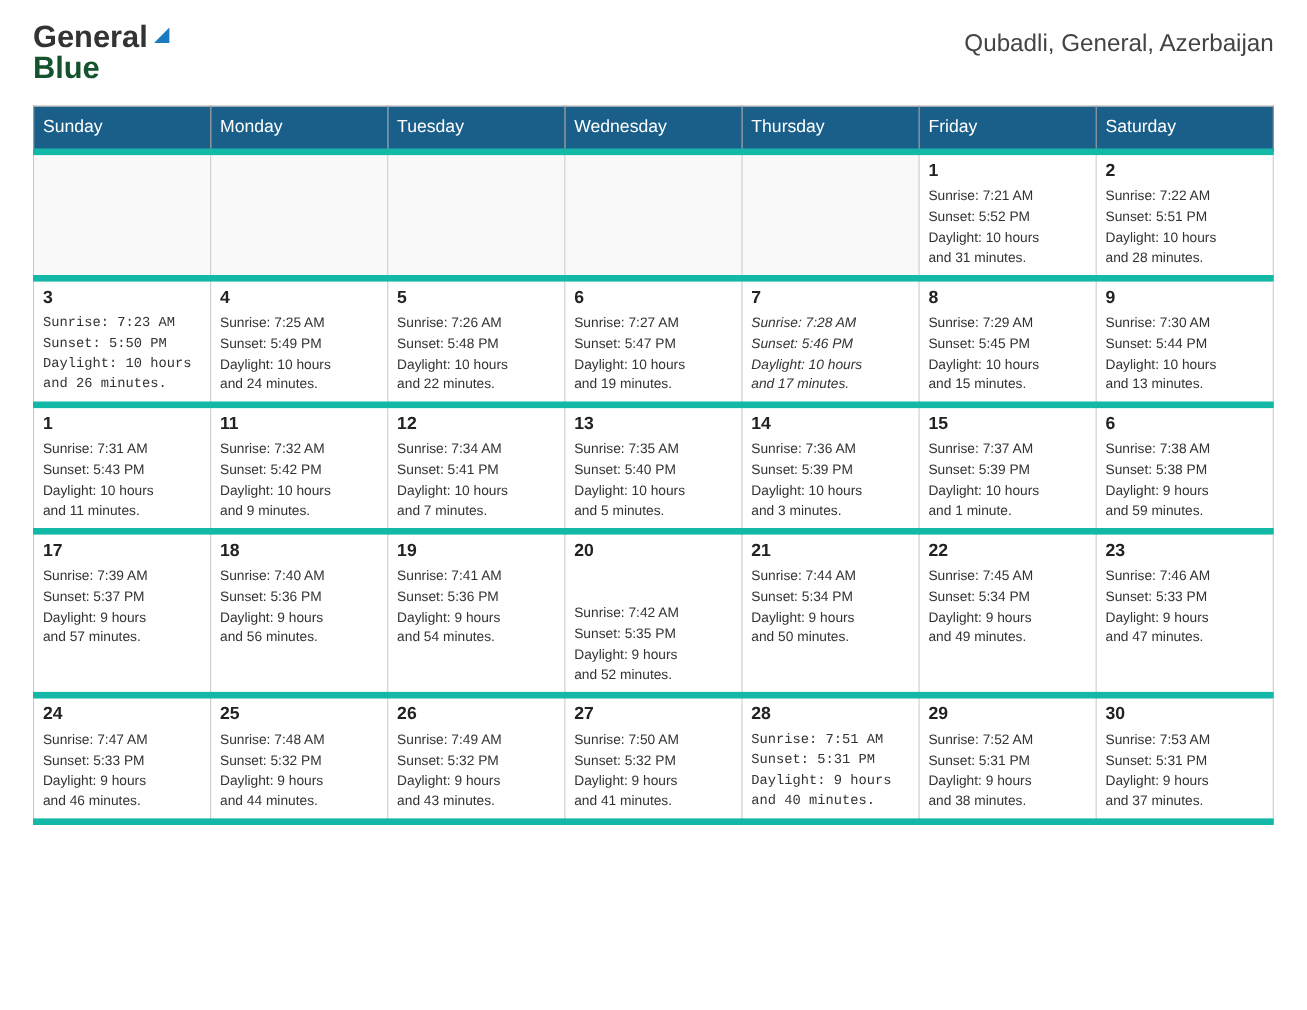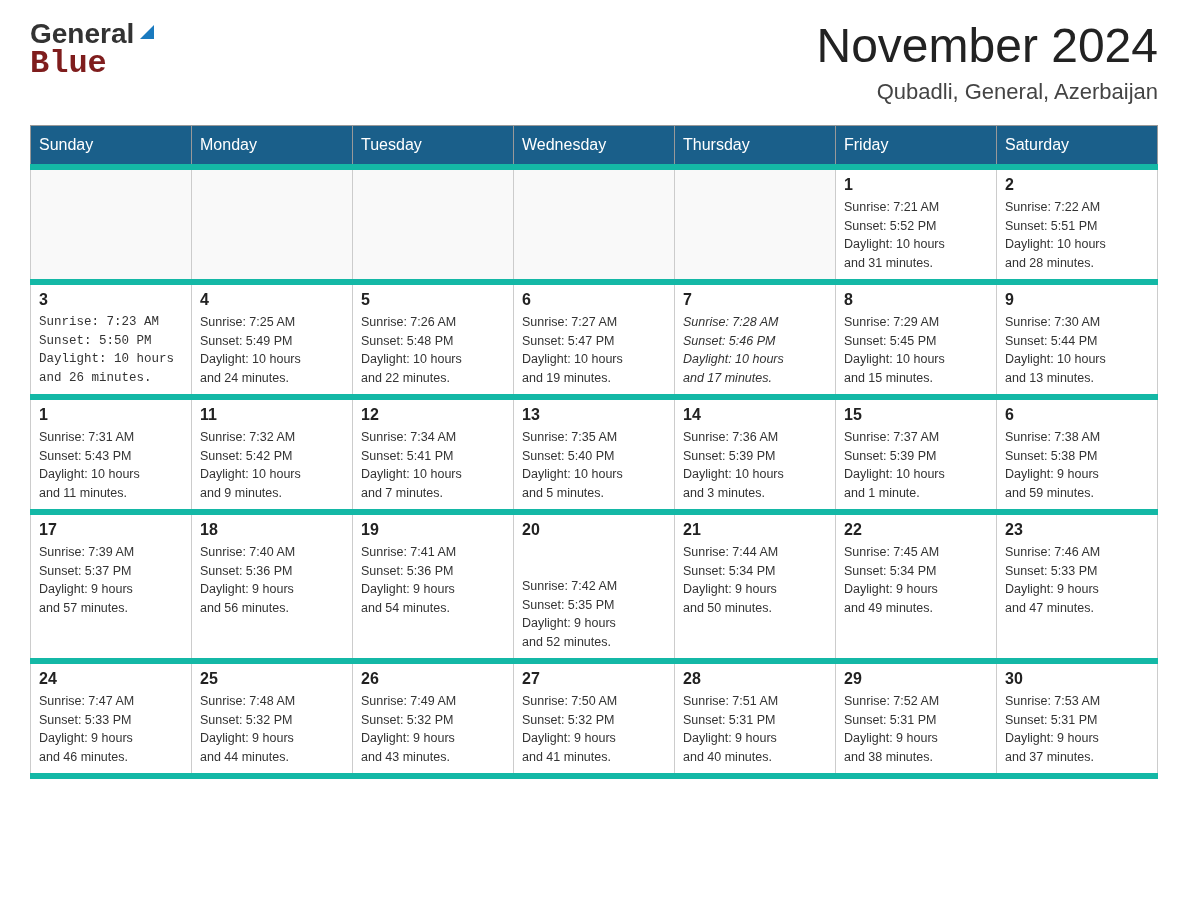--- a/index.html
+++ b/index.html
@@ -22,27 +22,26 @@
       flex-direction: column;
       align-items: flex-start;
     }
     .logo-general {
       font-size: 28px;
       font-weight: bold;
       color: #333;
       line-height: 1;
     }
     .logo-blue {
-      font-size: 32px;
+      font-size: 28px;
       font-weight: bold;
-      color: #7f1d1d;
+      color: #14532d;
       line-height: 1;
       display: flex;
       align-items: center;
-      font-family: Liberation Mono, monospace;
     }
     .title-block {
       text-align: right;
     }
     .month-title {
       font-size: 48px;
       font-weight: normal;
       color: #222;
       line-height: 1.1;
     }
@@ -97,21 +96,20 @@
   <div class="logo">
     <div style="display:flex; align-items:center;">
       <span class="logo-general">General</span>
       <svg width="22" height="22" viewBox="0 0 22 22" style="margin-left:2px; margin-top:-4px;">
         <polygon points="4,18 18,18 18,4" fill="#1a7abf"></polygon>
       </svg>
     </div>
     <span class="logo-blue">Blue</span>
   </div>
   <div class="title-block">
-    <div class="month-title">November 2024</div>
     <div class="location-title">Qubadli, General, Azerbaijan</div>
   </div>
 </div>
 
 <table class="calendar">
   <thead>
     <tr>
     <th>Sunday</th>
         <th>Monday</th>
         <th>Tuesday</th>
@@ -320,21 +318,21 @@
         </td>
         <td>
           <div class="day-number">27</div>
           <div class="day-info" style="white-space: pre-line;">Sunrise: 7:50 AM
 Sunset: 5:32 PM
 Daylight: 9 hours
 and 41 minutes.</div>
         </td>
         <td>
           <div class="day-number">28</div>
-          <div class="day-info" style="white-space: pre-line;">Sunrise: 7:51 AM
+          <div class="day-info" style="white-space: pre-line; font-family: Liberation Mono, monospace;">Sunrise: 7:51 AM
 Sunset: 5:31 PM
 Daylight: 9 hours
 and 40 minutes.</div>
         </td>
         <td>
           <div class="day-number">29</div>
           <div class="day-info" style="white-space: pre-line;">Sunrise: 7:52 AM
 Sunset: 5:31 PM
 Daylight: 9 hours
 and 38 minutes.</div>

